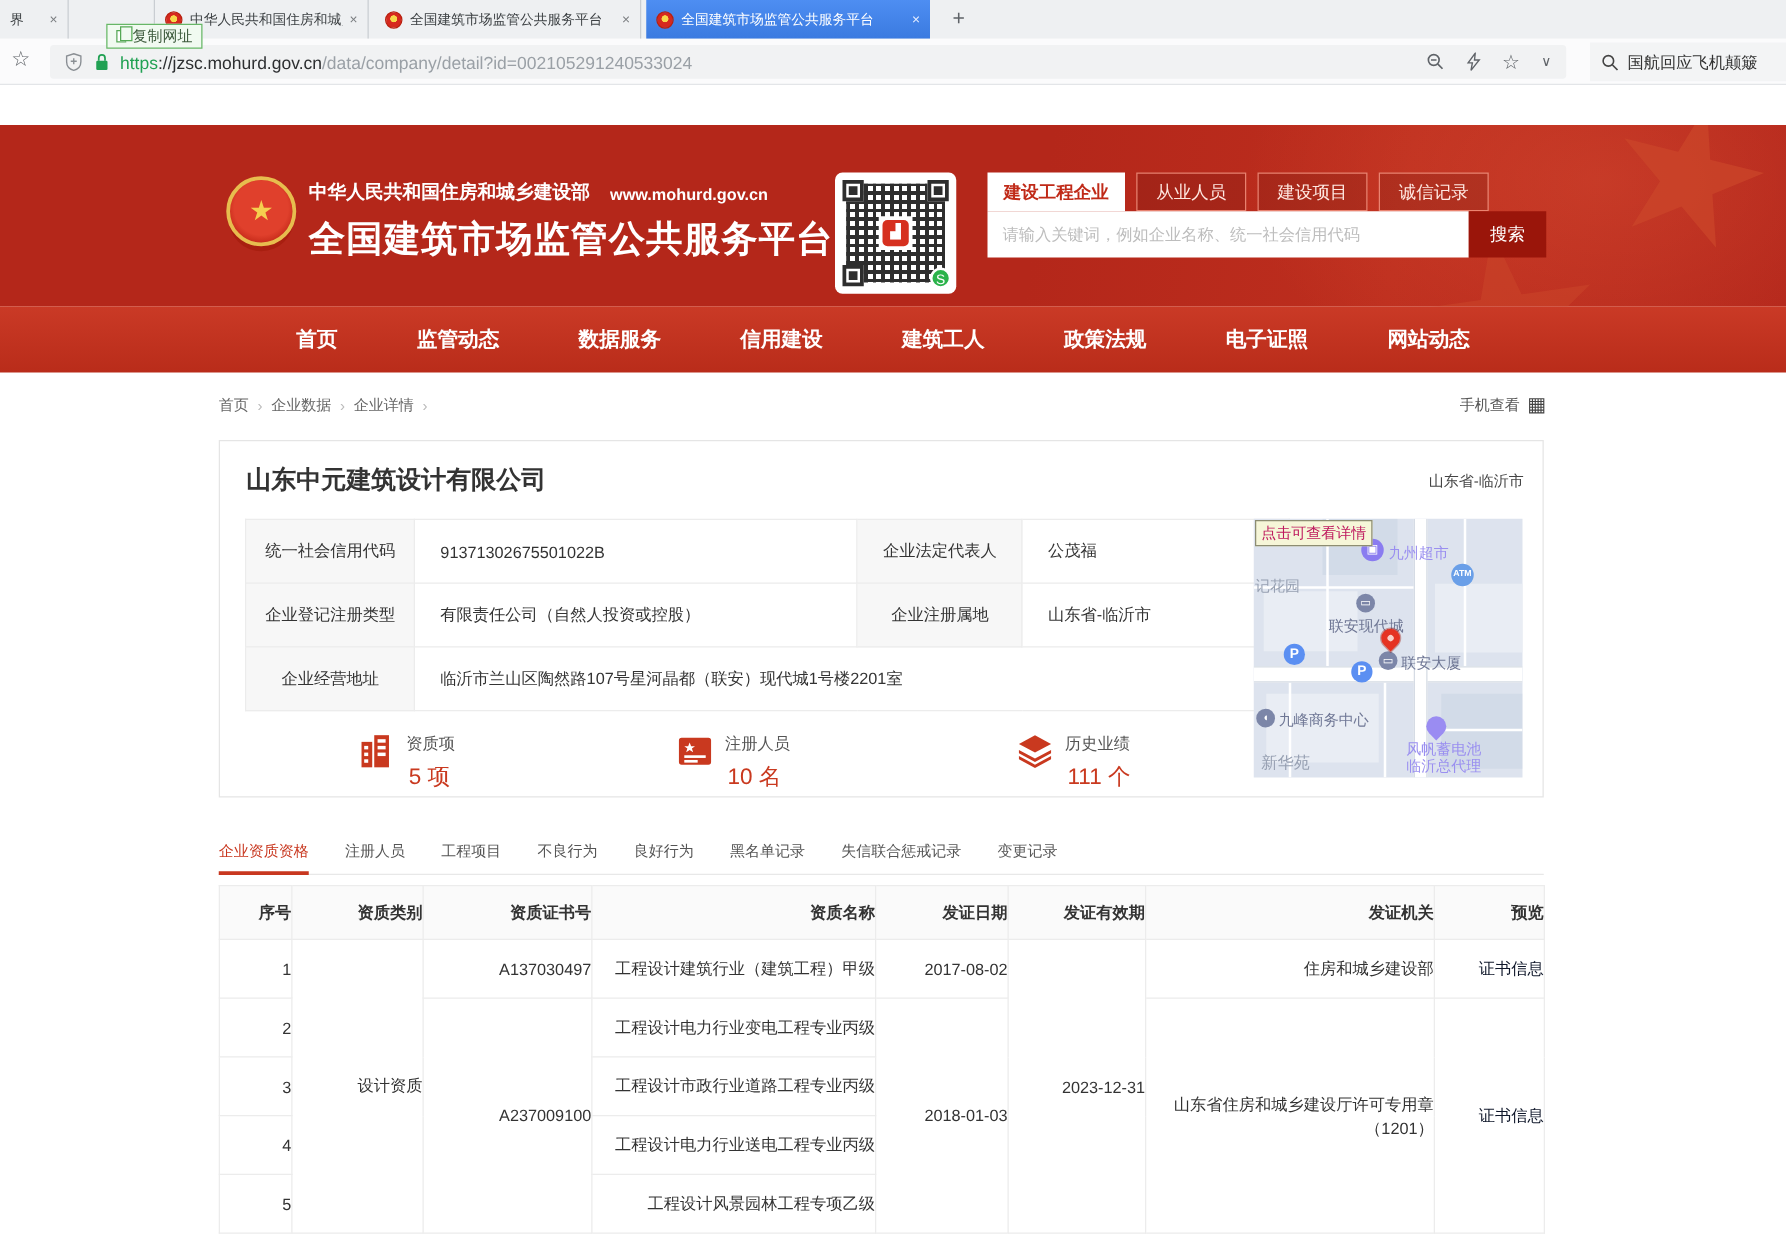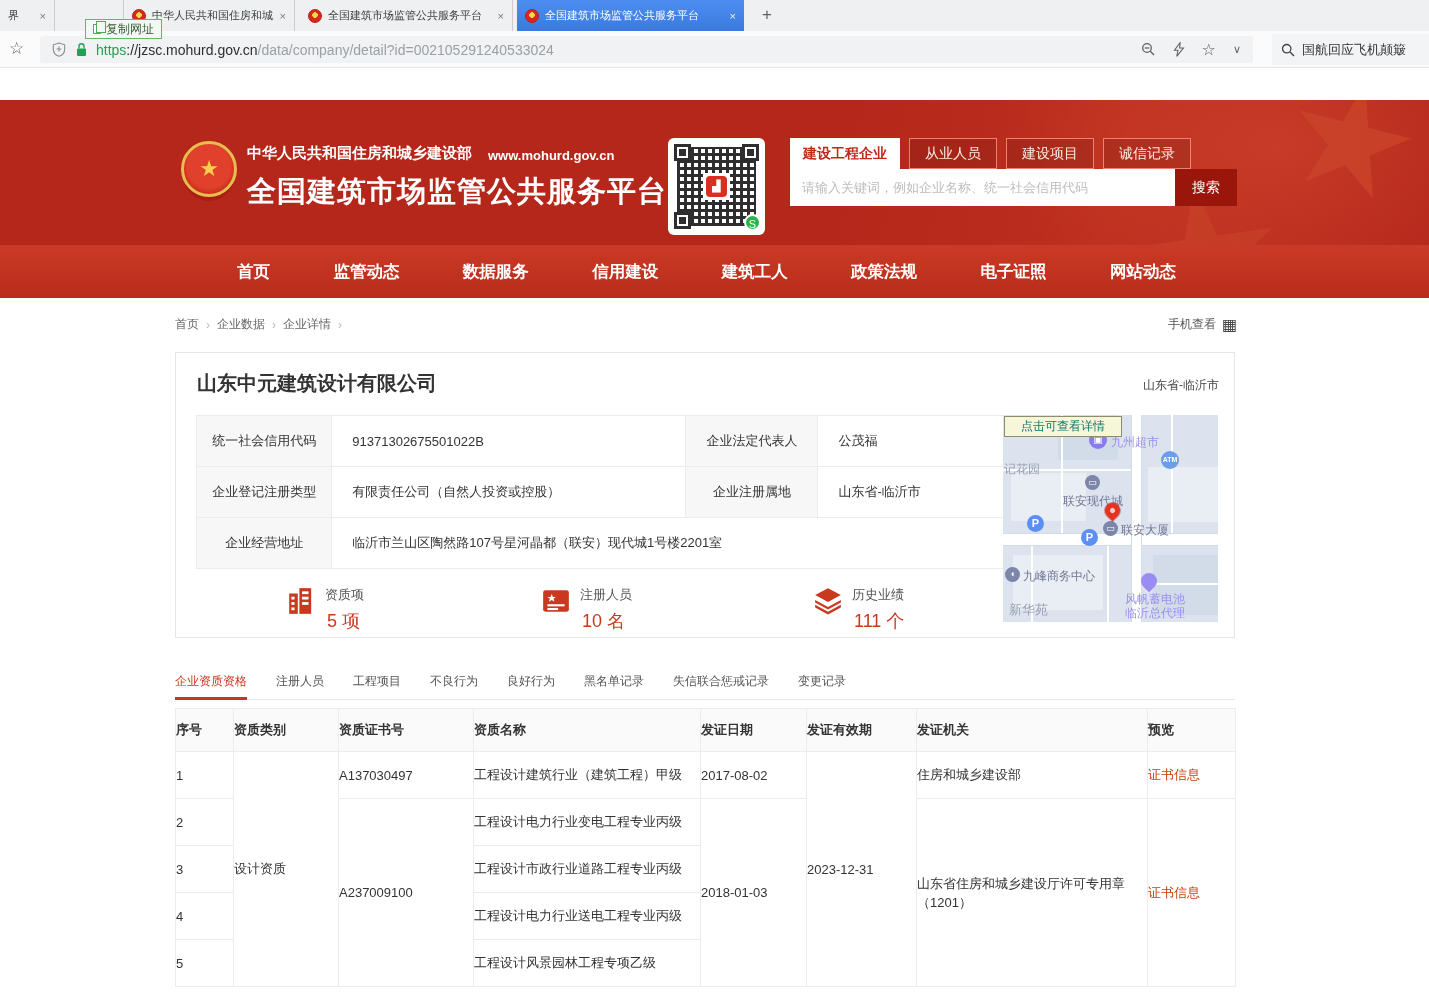--- a/index.html
+++ b/index.html
@@ -84,44 +84,44 @@
   .svalue{font-size:18px;color:#c9391f;margin-top:5px;padding-left:2px;}
 
   
   .map{position:absolute;right:16px;top:62px;width:215px;height:207px;background:#dde3ee;overflow:hidden;font-size:12px;}
   .blk{position:absolute;background:#e9edf4;}
   .blkd{position:absolute;background:#d2dbe8;}
   .road{position:absolute;background:#fff;}
   .road-h{left:0;top:118px;width:215px;height:13px;border-top:1px solid #d5dbe4;border-bottom:1px solid #d5dbe4;}
   .road-v{left:128px;top:0;width:11px;height:207px;border-left:1px solid #d5dbe4;border-right:1px solid #d5dbe4;}
   .rthin{position:absolute;background:#fff;}
-  .map-tip{position:absolute;left:1px;top:1px;background:#f6f6d8;border:1px solid #8d8d72;color:#0f766e;font-size:12px;padding:1px 16px;z-index:6;}
+  .map-tip{position:absolute;left:1px;top:1px;background:#f6f6d8;border:1px solid #8d8d72;color:#be185d;font-size:12px;padding:1px 4px;z-index:6;}
   .mlabel{position:absolute;white-space:nowrap;}
   .lav{color:#9a8ff0;}
   .gray{color:#97a0b2;}
   .bld{color:#6f7795;}
   .mpin{position:absolute;width:15px;height:15px;background:#e53323;border-radius:50% 50% 50% 0;transform:rotate(-45deg);z-index:5;box-shadow:0 0 0 1px rgba(160,30,20,.4);}
   .mpin::after{content:"";position:absolute;left:5px;top:5px;width:5px;height:5px;border-radius:50%;background:#f9d0c8;}
   .mdot{position:absolute;border-radius:50%;color:#fff;text-align:center;font-weight:bold;z-index:4;}
   .p-ic{width:17px;height:17px;background:#5b8ff2;font-size:11px;line-height:17px;}
   .shop-ic{width:18px;height:18px;background:#8a7cf0;font-size:10px;line-height:18px;}
   .atm-ic{width:18px;height:18px;background:#6a9fe8;font-size:7px;line-height:18px;}
   .biz-ic{width:15px;height:15px;background:#7c86a8;font-size:9px;line-height:15px;}
   .bat-ic{width:16px;height:16px;background:#9a8cf2;font-size:9px;line-height:16px;border-radius:50% 50% 50% 0;transform:rotate(-45deg);}
 
   
   .dtabs{position:absolute;left:175px;top:666px;width:1060px;height:34px;border-bottom:1px solid #e8e8e8;display:flex;gap:29px;font-size:12px;color:#555;}
   .dtab{line-height:31px;height:34px;}
   .dtab.active{color:#c8371f;border-bottom:3px solid #c8371f;}
 
   
-  .qtable{position:absolute;left:175px;top:708px;width:1060px;border-collapse:collapse;font-size:13px;color:#333;text-align:left;table-layout:fixed;}
+  .qtable{position:absolute;left:175px;top:708px;width:1060px;border-collapse:collapse;font-size:13px;color:#333;text-align:right;table-layout:fixed;}
   .qtable th{border:1px solid #ececec;background:#fafafa;height:43px;font-weight:bold;}
   .qtable td{border:1px solid #ececec;height:47px;}
-  .cert-link{color:#c2410c;cursor:pointer;}
+  .cert-link{color:#0f172a;cursor:pointer;}
   .auth2{display:block;line-height:19px;}
 </style>
 </head>
 <body>
 
 <div id="page">
 
   <div class="tabbar">
     <div class="tab" style="left:0;width:55px;">
       <span class="ttl">界</span>

